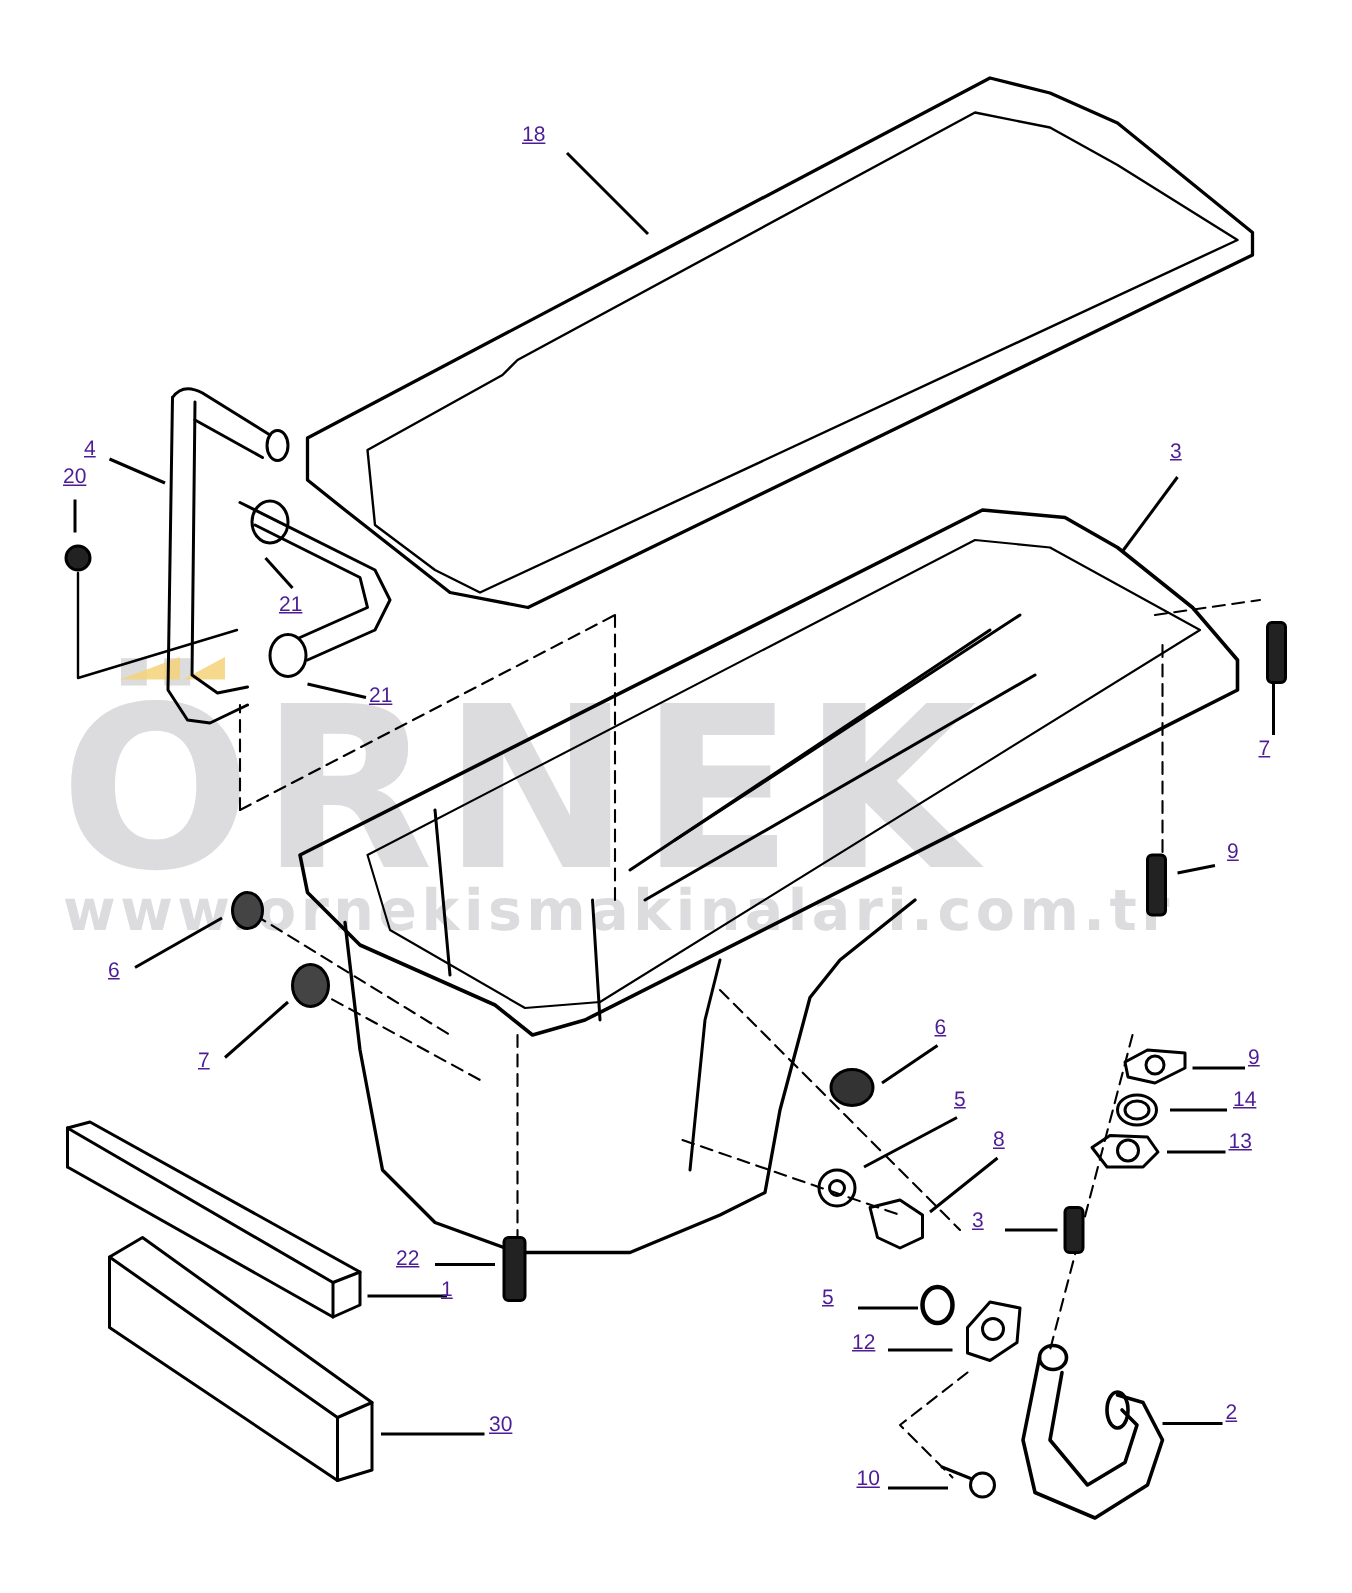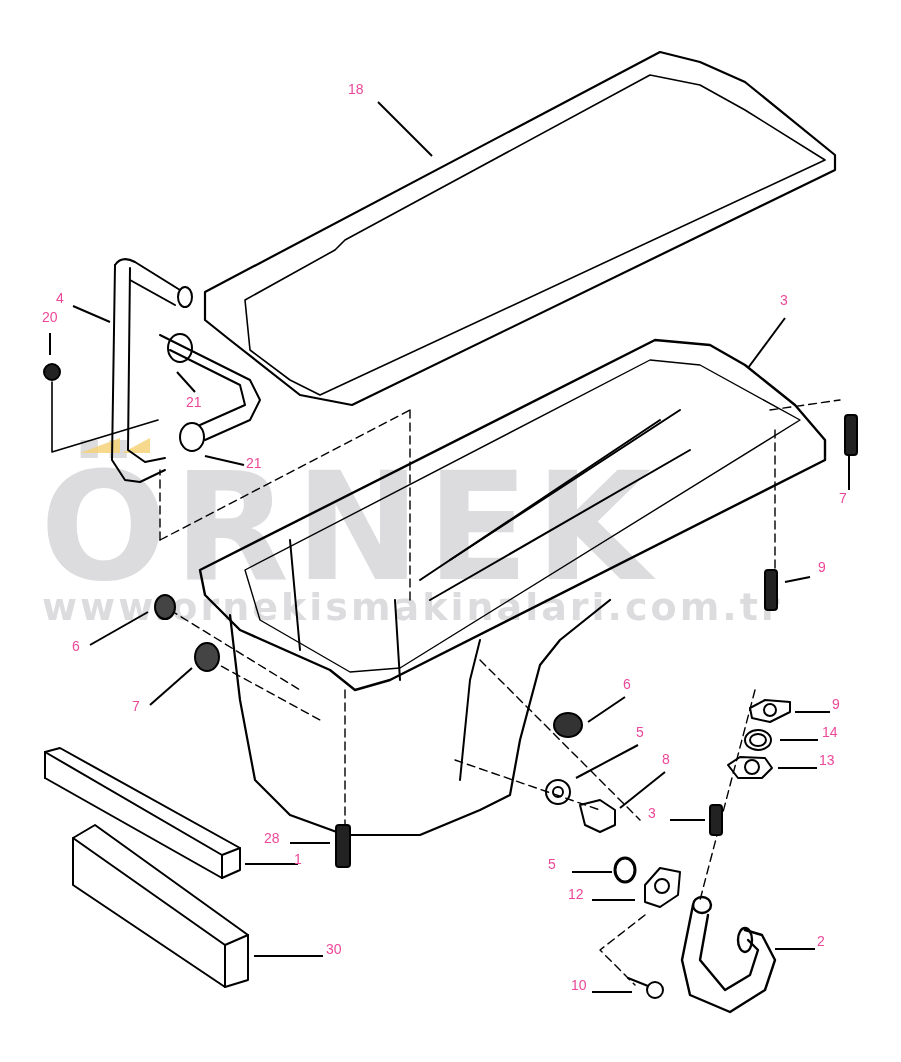--- a/index.html
+++ b/index.html
@@ -1,20 +1,20 @@
 <!DOCTYPE html>
 <html><head>
 <meta charset="utf-8">
 <style>
   html, body { margin:0; padding:0; background:#ffffff; }
   body { width:901px; height:1062px; position:relative; overflow:hidden; font-family:"Liberation Sans", sans-serif; }
   #canvas { position:absolute; left:0; top:0; width:901px; height:1062px; }
   .wm-big { position:absolute; left:40px; top:452px; font-family:"DejaVu Sans", sans-serif; font-weight:bold; font-size:150px; letter-spacing:6px; color:#dcdcdf; line-height:1; white-space:nowrap; }
   .wm-url { position:absolute; left:42px; top:588px; font-family:"DejaVu Sans", sans-serif; font-weight:bold; font-size:38px; letter-spacing:3px; color:#dcdcdf; line-height:1; white-space:nowrap; }
-  .callout { position:absolute; font-family:"Liberation Sans", sans-serif; font-size:14px; color:#ec4899; line-height:1; white-space:nowrap; }
+  .callout { position:absolute; font-family:"Liberation Sans", sans-serif; font-size:14px; color:#4c1d95; line-height:1; white-space:nowrap;text-decoration:underline; }
   svg { position:absolute; left:0; top:0; }
 </style>
 </head>
 <body>
 
 <div id="canvas">
 
   <div class="wm-big">ÖRNEK</div>
   <div class="wm-url">www.ornekismakinalari.com.tr</div>
 
@@ -186,20 +186,20 @@
   <div class="callout" style="left:818px;top:560px">9</div>
   <div class="callout" style="left:72px;top:639px">6</div>
   <div class="callout" style="left:132px;top:699px">7</div>
   <div class="callout" style="left:623px;top:677px">6</div>
   <div class="callout" style="left:832px;top:697px">9</div>
   <div class="callout" style="left:636px;top:725px">5</div>
   <div class="callout" style="left:822px;top:725px">14</div>
   <div class="callout" style="left:662px;top:752px">8</div>
   <div class="callout" style="left:819px;top:753px">13</div>
   <div class="callout" style="left:648px;top:806px">3</div>
-  <div class="callout" style="left:264px;top:831px">28</div>
+  <div class="callout" style="left:264px;top:831px">22</div>
   <div class="callout" style="left:294px;top:852px">1</div>
   <div class="callout" style="left:548px;top:857px">5</div>
   <div class="callout" style="left:568px;top:887px">12</div>
   <div class="callout" style="left:817px;top:934px">2</div>
   <div class="callout" style="left:326px;top:942px">30</div>
   <div class="callout" style="left:571px;top:978px">10</div>
 </div>
 
 </body></html>

